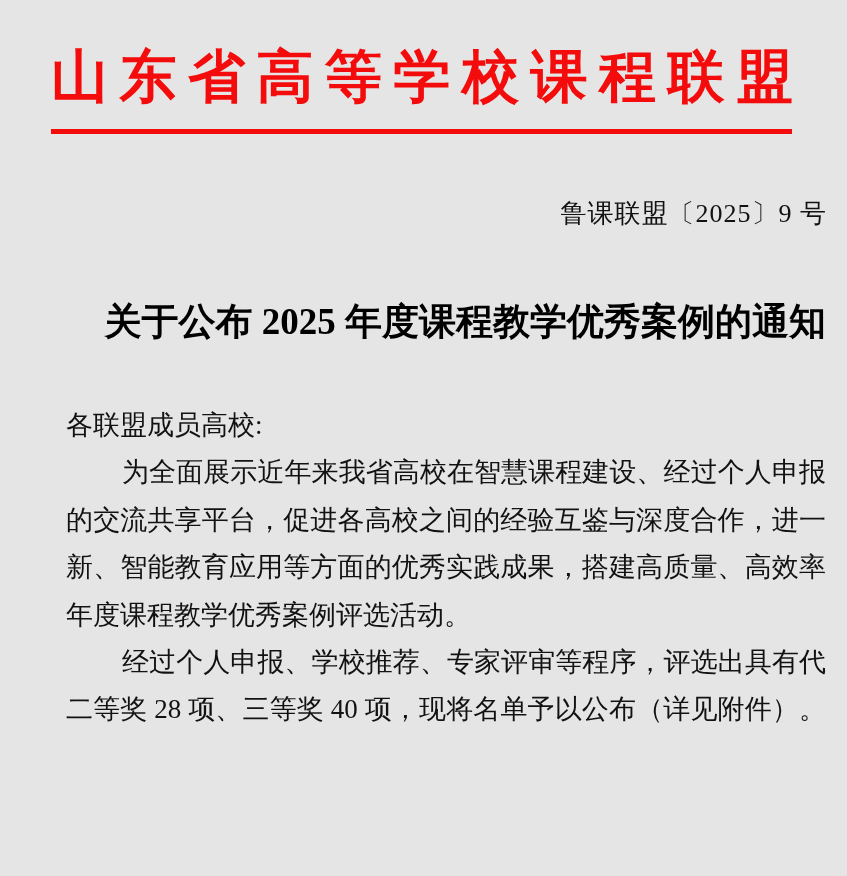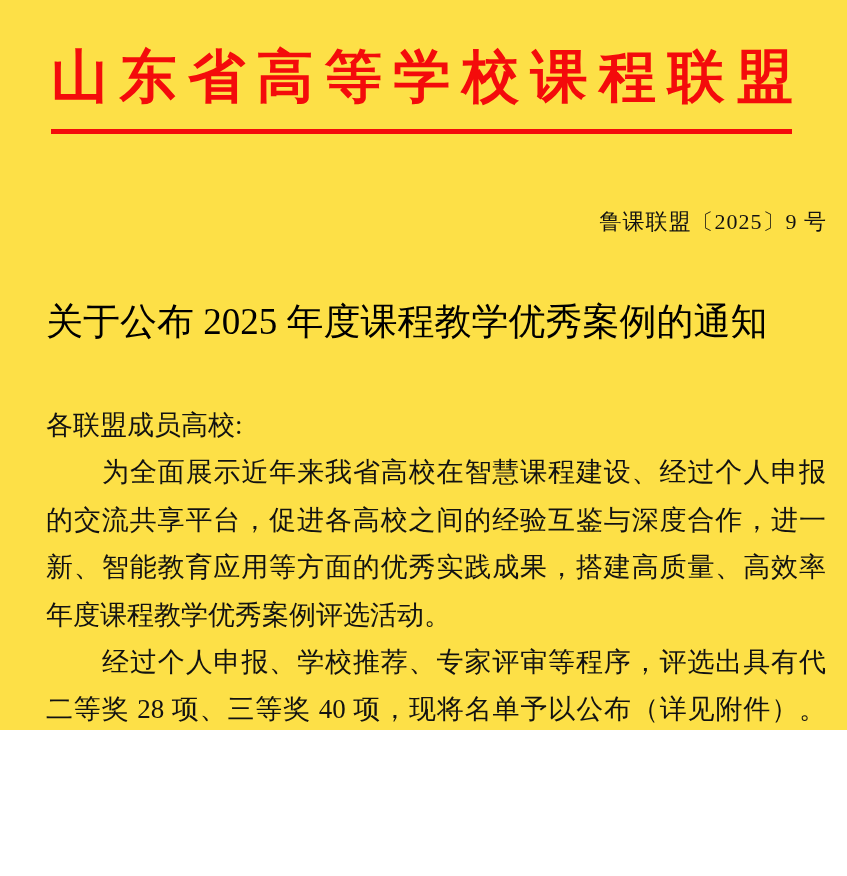--- a/index.html
+++ b/index.html
@@ -1,21 +1,21 @@
 <!DOCTYPE html>
 <html style="--accent: #F40B0B;"><head>
 <meta charset="utf-8">
 <style>
   * { margin: 0; padding: 0; box-sizing: border-box; }
   html, body { background: #ffffff; }
   .page {
     position: relative;
     width: 847px;
-    height: 730px;
-    background: #fde047;
+    height: 876px;
+    background: #e5e5e5;
     overflow: hidden;
     font-family: "Liberation Serif", "DejaVu Serif", serif;
     color: #161616;
   }
   .org-title {
     position: absolute;
     top: 44px;
     left: 51px;
     width: 742px;
     height: 66px;
@@ -29,50 +29,51 @@
   .red-divider {
     position: absolute;
     top: 129px;
     left: 51px;
     width: 741px;
     height: 5px;
     background: var(--accent, #F40B0B);
   }
   .doc-number {
     position: absolute;
-    top: 207px;
+    top: 196px;
     right: 20px;
-    font-size: 22px;
+    font-size: 26px;
     letter-spacing: 1px;
     color: #121212;
   }
   .notice-title {
     position: absolute;
     top: 297px;
     left: 46px;
     width: 780px;
-    text-align: left;
+    text-align: right;
     font-size: 37px;
     line-height: 50px;
-    font-weight: 400;
+    font-weight: 700;
     color: #000000;
   }
   .body-block {
     position: absolute;
     top: 402px;
     left: 46px;
     width: 780px;
     font-size: 27px;
     color: #121212;
   }
   .line {
     height: 47.4px;
     line-height: 47.4px;
     text-align: justify;
     text-align-last: justify;
+    margin-left: 20px;
   }
   .line.plain {
     text-align: left;
     text-align-last: left;
   }
   .line.indent {
     text-indent: 56px;
   }
 </style>
 </head>

